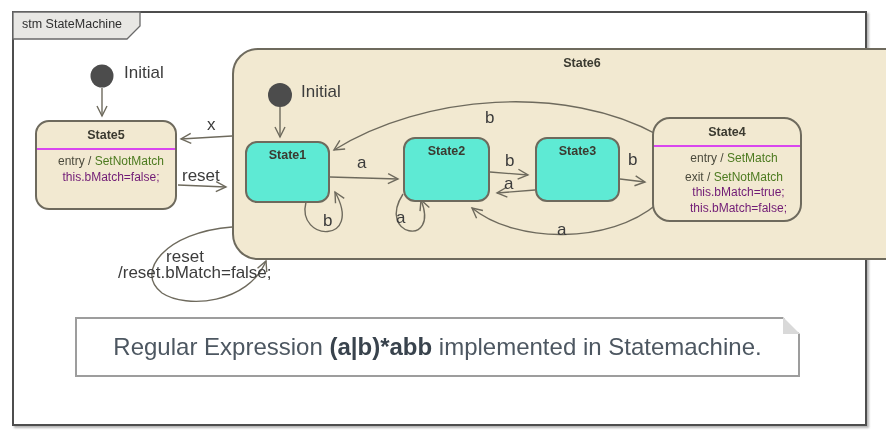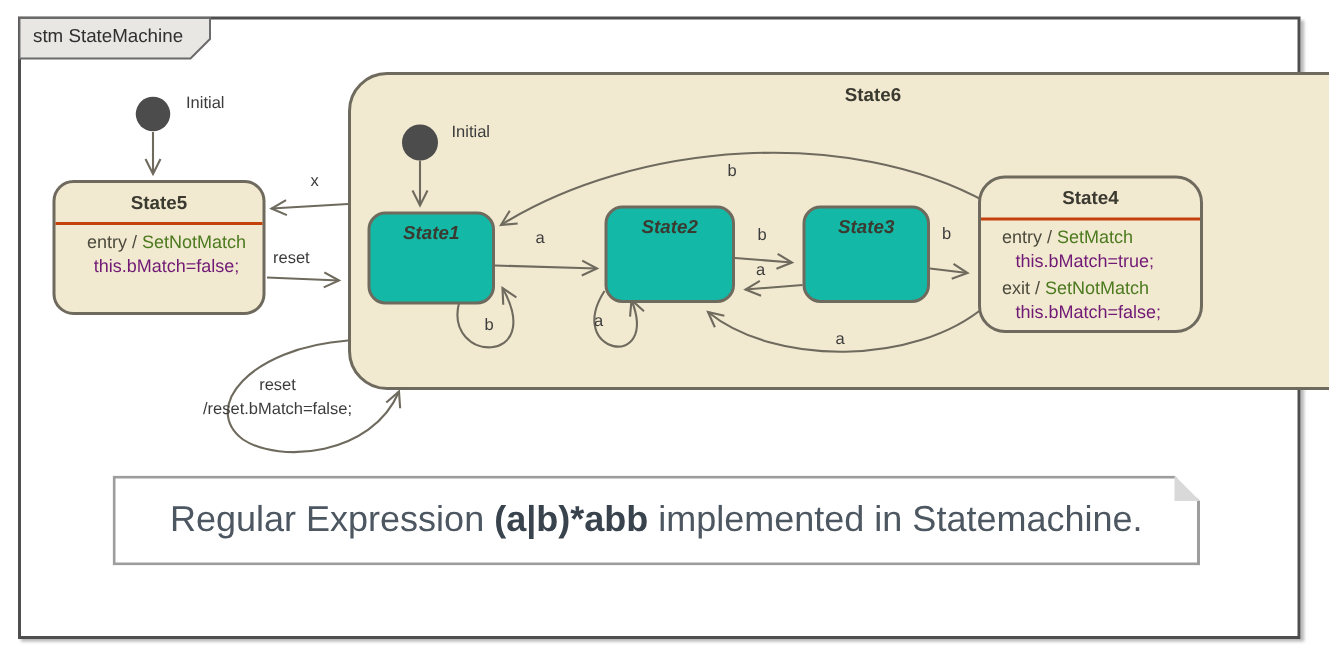--- a/index.html
+++ b/index.html
@@ -11,45 +11,45 @@
          border:2px solid #4e4e4e;background:#fff;
          box-shadow:2px 2px 2px rgba(90,90,90,.45);}
   #tab-label{position:absolute;left:22px;top:17px;font-size:12.5px;color:#2f2f2f;white-space:nowrap;}
 
   
   #edges{position:absolute;left:0;top:0;width:886px;height:444px;pointer-events:none;}
 
   
   .state{position:absolute;background:#f2e9d1;border:2px solid #6e6a5d;box-sizing:border-box;}
   .state-title{font-weight:bold;font-size:12.5px;color:#3b3a30;text-align:center;white-space:nowrap;}
-  .compartment-head{height:26px;border-bottom:2px solid #c2410c;display:flex;align-items:center;justify-content:center;}
+  .compartment-head{height:26px;border-bottom:2px solid #d946ef;display:flex;align-items:center;justify-content:center;}
   .body-line{font-size:12px;line-height:15.5px;white-space:nowrap;}
   .prefix{color:#4b4a3c;}
   .action{color:#4c7a1f;}
   .code{color:#701a75;}
 
   #state6{left:232px;top:48px;width:700px;height:212px;border-radius:26px;}
   #state6 .state-title{margin-top:6px;}
 
   #state5{left:35px;top:120px;width:142px;height:90px;border-radius:14px;}
   #state5 .s5-body{padding-top:4px;text-align:center;margin-left:10px;}
 
   #state4{left:652px;top:117px;width:150px;height:105px;border-radius:18px;}
-  #state4 .s4-body{padding:4px 0 0 14px;text-align:left;}
+  #state4 .s4-body{padding:4px 0 0 14px;text-align:center;}
   #state4 .code{padding-left:9px;}
   #state4 .exit-line{margin-top:3px;}
 
-  .simple-state{background:#14b8a6;border-radius:12px;font-style:italic;}
+  .simple-state{background:#5eead4;border-radius:12px;}
   .simple-state .state-title{margin-top:5px;}
   #state1{left:245px;top:141px;width:85px;height:62px;}
   #state2{left:403px;top:137px;width:87px;height:65px;}
   #state3{left:535px;top:137px;width:85px;height:65px;}
 
   
-  .tlabel{position:absolute;font-size:11px;color:#3c3c3c;white-space:nowrap;}
+  .tlabel{position:absolute;font-size:17px;color:#3c3c3c;white-space:nowrap;}
   #lbl-initial-outer{left:124px;top:63px;}
   #lbl-initial-inner{left:301px;top:82px;}
   #lbl-x{left:207px;top:115px;}
   #lbl-reset{left:182px;top:166px;}
   #lbl-a12{left:357px;top:153px;}
   #lbl-bself1{left:323px;top:211px;}
   #lbl-aself2{left:396px;top:208px;}
   #lbl-b23{left:505px;top:151px;}
   #lbl-a32{left:504px;top:174px;}
   #lbl-b34{left:628px;top:150px;}
@@ -129,22 +129,22 @@
   <div id="state3" class="state simple-state">
     <div class="state-title">State3</div>
   </div>
 
   <div id="state4" class="state">
     <div class="compartment-head">
       <span class="state-title">State4</span>
     </div>
     <div class="s4-body">
       <div class="body-line"><span class="prefix">entry / </span><span class="action">SetMatch</span></div>
+      <div class="body-line exit-line"><span class="prefix">exit / </span><span class="action">SetNotMatch</span></div>
       <div class="body-line code">this.bMatch=true;</div>
-      <div class="body-line exit-line"><span class="prefix">exit / </span><span class="action">SetNotMatch</span></div>
       <div class="body-line code">this.bMatch=false;</div>
     </div>
   </div>
 
   <div class="tlabel" id="lbl-initial-outer">Initial</div>
   <div class="tlabel" id="lbl-initial-inner">Initial</div>
   <div class="tlabel" id="lbl-x">x</div>
   <div class="tlabel" id="lbl-reset">reset</div>
   <div class="tlabel" id="lbl-a12">a</div>
   <div class="tlabel" id="lbl-bself1">b</div>

